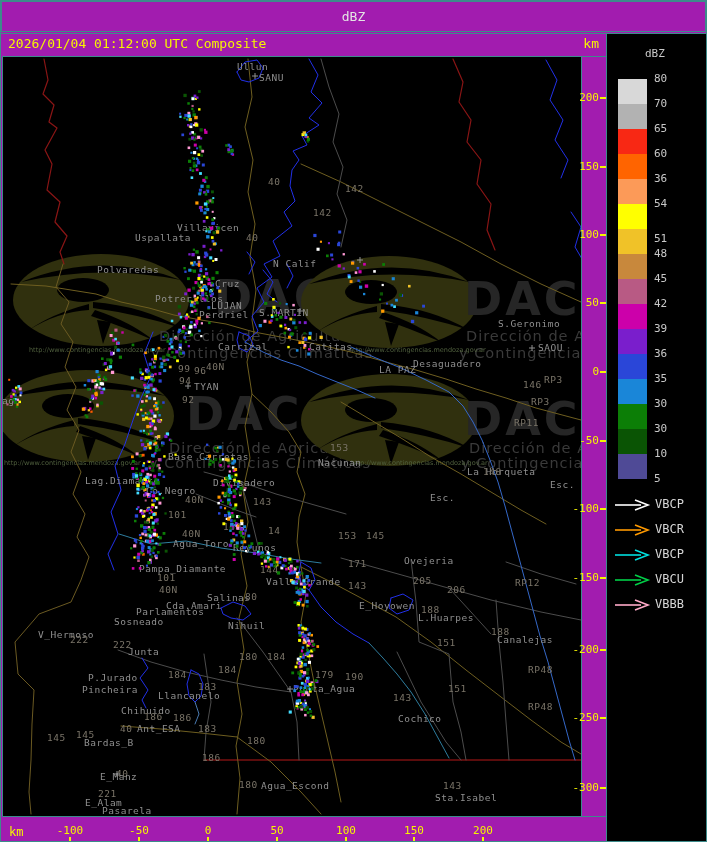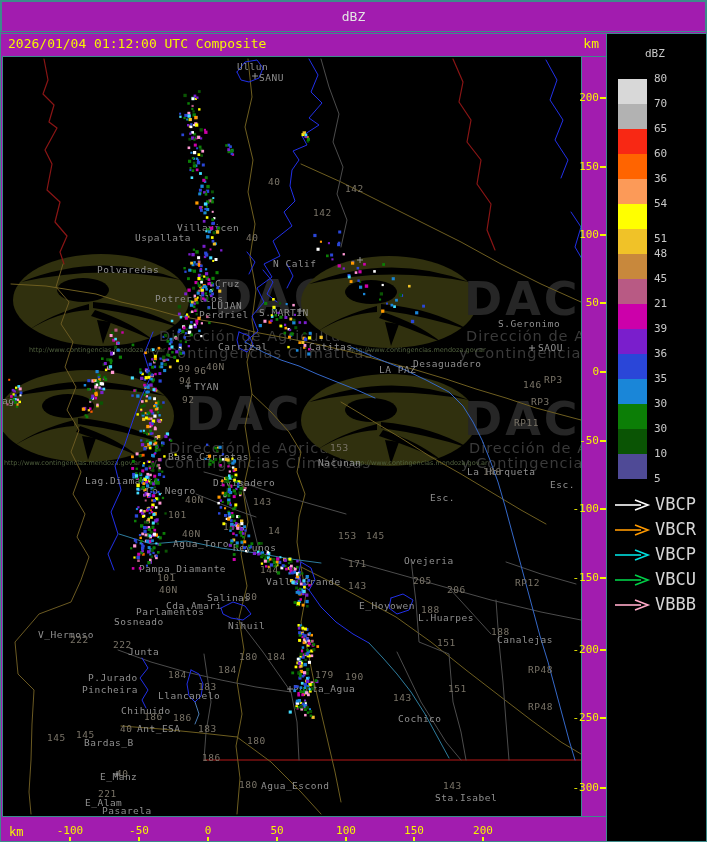--- a/index.html
+++ b/index.html
@@ -20,21 +20,21 @@
   .xtick{position:absolute;width:2px;height:5px;background:#f5f500;top:20px;}
   #km-left{position:absolute;left:7px;top:8px;color:#f5f500;font-size:12px;}
   #rightpanel{position:absolute;left:605px;top:0;width:100px;height:808px;border-left:1px solid #3d8b8b;background:#000;}
   #cbtitle{position:absolute;left:38px;top:13px;color:#c9c9c9;font-size:11px;}
   #colorbar{position:absolute;left:0;top:0;width:100px;}
   .cblock{position:absolute;left:11px;width:29px;height:25px;}
   .cblock.speckle{background-image:radial-gradient(circle at 6px 5px,#ff3000 1px,transparent 1.6px),radial-gradient(circle at 17px 14px,#ff3000 1px,transparent 1.6px),radial-gradient(circle at 24px 7px,#ff3000 1px,transparent 1.6px),radial-gradient(circle at 10px 20px,#ff3000 1px,transparent 1.6px);}
   .cblab{position:absolute;left:47px;width:40px;color:#c9c9c9;font-size:11px;line-height:12px;}
   .legrow{position:absolute;left:0;width:100px;height:14px;}
   .legrow svg{position:absolute;left:7px;top:1px;}
-  .leglab{position:absolute;left:48px;top:0;color:#d6d6d6;font-size:17px;line-height:13px;}
+  .leglab{position:absolute;left:48px;top:0;color:#d6d6d6;font-size:12px;line-height:13px;}
   text{font-family:"DejaVu Sans Mono",monospace;}
   .mp{fill:#8f8f8f;font-size:9.5px;letter-spacing:0.5px;}
   .mn{fill:#7a7468;font-size:9.5px;letter-spacing:0.5px;}
   .wm-big{fill:#262626;font-size:46px;font-weight:bold;font-family:"DejaVu Sans",sans-serif;letter-spacing:3px;}
   .wm-line{fill:#3a3a3a;font-size:14.5px;font-family:"DejaVu Sans",sans-serif;letter-spacing:1px;}
   .wm-url{fill:#50603e;font-size:6.5px;font-family:"DejaVu Sans",sans-serif;}
 </style>
 </head>
 <body>
 
@@ -1626,21 +1626,21 @@
           <div class="cblab" style="top: 139px;">36</div>
           <div class="cblock" style="top: 145px; background: rgb(252, 154, 88);"></div>
           <div class="cblab" style="top: 164px;">54</div>
           <div class="cblock speckle" style="top: 170px; background: rgb(255, 255, 0);"></div>
           <div class="cblab" style="top: 189px; margin-top: 10px;">51</div>
           <div class="cblock" style="top: 195px; background: rgb(240, 194, 40);"></div>
           <div class="cblab" style="top: 214px;">48</div>
           <div class="cblock" style="top: 220px; background: rgb(200, 136, 60);"></div>
           <div class="cblab" style="top: 239px;">45</div>
           <div class="cblock" style="top: 245px; background: rgb(184, 90, 132);"></div>
-          <div class="cblab" style="top: 264px;">21</div>
+          <div class="cblab" style="top: 264px;">42</div>
           <div class="cblock" style="top: 270px; background: rgb(204, 0, 170);"></div>
           <div class="cblab" style="top: 289px;">39</div>
           <div class="cblock" style="top: 295px; background: rgb(122, 30, 204);"></div>
           <div class="cblab" style="top: 314px;">36</div>
           <div class="cblock" style="top: 320px; background: rgb(42, 70, 216);"></div>
           <div class="cblab" style="top: 339px;">35</div>
           <div class="cblock" style="top: 345px; background: rgb(26, 134, 216);"></div>
           <div class="cblab" style="top: 364px;">30</div>
           <div class="cblock" style="top: 370px; background: rgb(12, 126, 6);"></div>
           <div class="cblab" style="top: 389px;">30</div>

